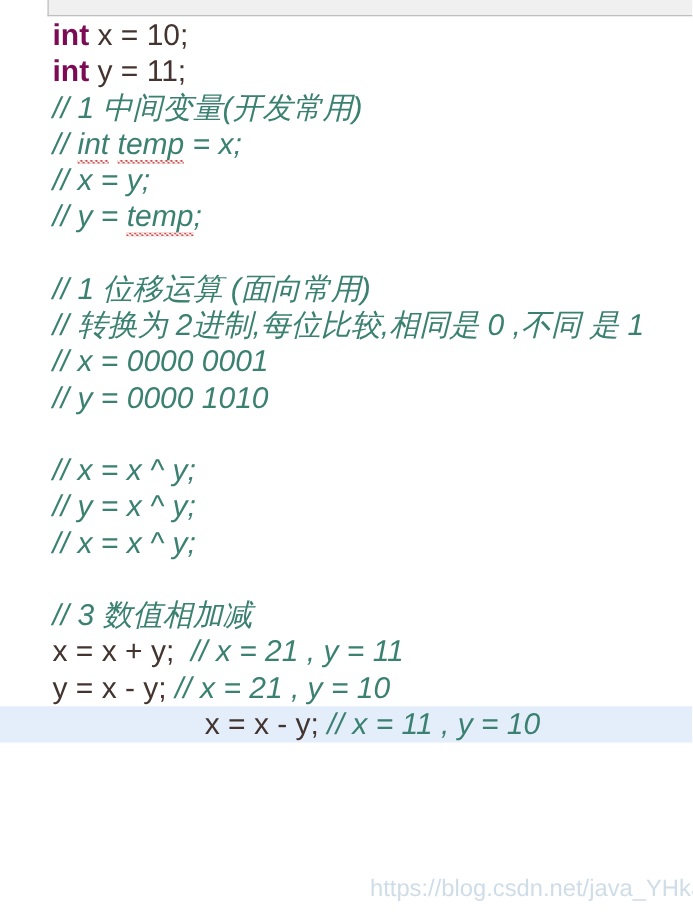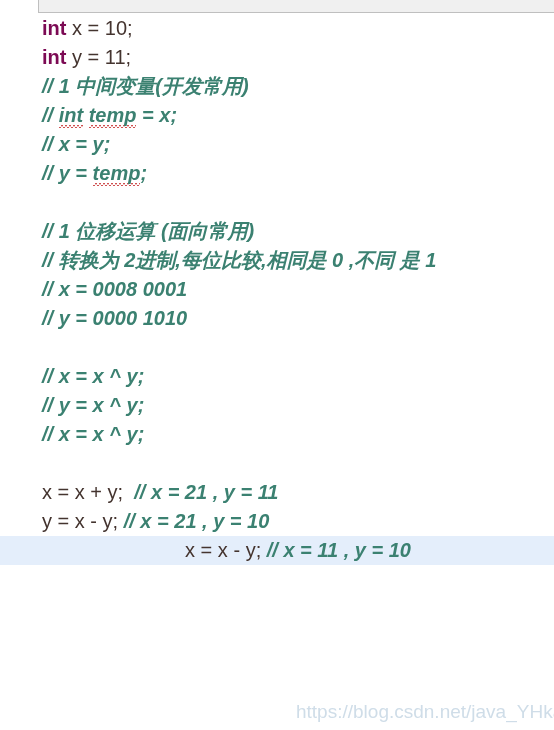--- a/index.html
+++ b/index.html
@@ -56,40 +56,39 @@
     height: 716px;
     background: #ffffff;
     overflow: hidden;
   }
   .code-line {
     position: relative;
     height: 29px;
     line-height: 29px;
     padding-left: 42px;
     white-space: pre;
-    font-size: 20px;
+    font-size: 24px;
     font-family: "Liberation Sans", sans-serif;
     color: #44342f;
   }
   .code-line.blank { }
   .code-line.current {
     background: #e4eefb;
     text-align: center;
   }
 
   .tok-kw {
     color: #7c0a54;
     font-weight: bold;
   }
   .tok-id {
     color: #44342f;
   }
   .tok-comment {
     color: #3b8171;
-    font-weight: bold;
   }
   .tok-comment.it {
     font-style: italic;
   }
   .spell {
     background-image:
       radial-gradient(circle at 1px 2.5px, #d05050 0.9px, rgba(0,0,0,0) 1.1px),
       radial-gradient(circle at 3px 0.6px, #d05050 0.9px, rgba(0,0,0,0) 1.1px);
     background-size: 4px 3px;
     background-repeat: repeat-x;
@@ -122,26 +121,27 @@
   <div id="code-lines">
       <div class="code-line"><span class="tok-kw">int</span><span class="tok-id"> x = 10;</span></div>
       <div class="code-line"><span class="tok-kw">int</span><span class="tok-id"> y = 11;</span></div>
       <div class="code-line"><span class="tok-comment it">// 1 中间变量(开发常用)</span></div>
       <div class="code-line"><span class="tok-comment it">// </span><span class="tok-comment it spell">int</span><span class="tok-comment it"> </span><span class="tok-comment it spell">temp</span><span class="tok-comment it"> = x;</span></div>
       <div class="code-line"><span class="tok-comment it">// x = y;</span></div>
       <div class="code-line"><span class="tok-comment it">// y = </span><span class="tok-comment it spell">temp</span><span class="tok-comment it">;</span></div>
       <div class="code-line blank">&nbsp;</div>
       <div class="code-line"><span class="tok-comment it">// 1 位移运算 (面向常用)</span></div>
       <div class="code-line"><span class="tok-comment it">// 转换为 2进制,每位比较,相同是 0 ,不同 是 1</span></div>
-      <div class="code-line"><span class="tok-comment it">// x = 0008 0001</span></div>
+      <div class="code-line"><span class="tok-comment it">// x = 0000 0001</span></div>
       <div class="code-line"><span class="tok-comment it">// y = 0000 1010</span></div>
       <div class="code-line blank">&nbsp;</div>
       <div class="code-line"><span class="tok-comment it">// x = x ^ y;</span></div>
       <div class="code-line"><span class="tok-comment it">// y = x ^ y;</span></div>
       <div class="code-line"><span class="tok-comment it">// x = x ^ y;</span></div>
       <div class="code-line blank">&nbsp;</div>
+      <div class="code-line"><span class="tok-comment it">// 3 数值相加减</span></div>
       <div class="code-line"><span class="tok-id">x = x + y;</span><span class="tok-id">  </span><span class="tok-comment it">// x = 21 , y = 11</span></div>
       <div class="code-line"><span class="tok-id">y = x - y;</span><span class="tok-id"> </span><span class="tok-comment it">// x = 21 , y = 10</span></div>
       <div class="code-line current"><span class="tok-id">x = x - y;</span><span class="tok-id"> </span><span class="tok-comment it">// x = 11 , y = 10</span></div>
     </div>
 </div>
 
 <div id="watermark">https://blog.csdn.net/java_YHkaifa</div>
 
 </body></html>

